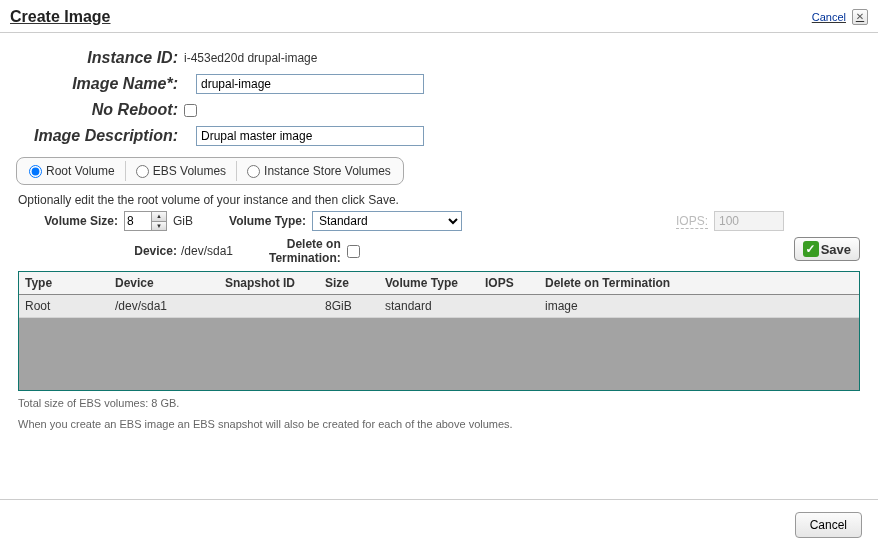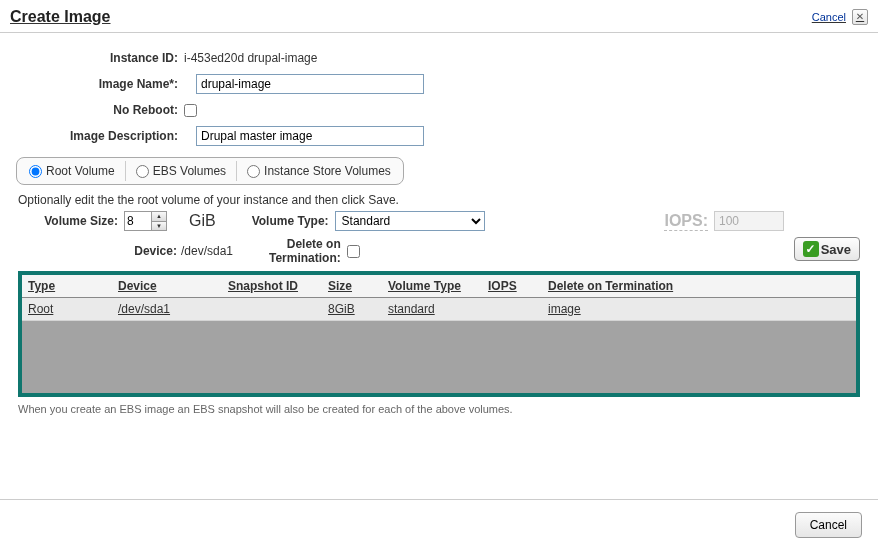--- a/index.html
+++ b/index.html
@@ -60,21 +60,22 @@
     display: flex;
     align-items: center;
     margin-bottom: 4px;
     height: 22px;
   }
   .form-row label {
     width: 168px;
     text-align: right;
     font-weight: bold;
     padding-right: 6px;
-    font-size: 12px;
+    font-size: 16px;
+    font-style: italic;
   }
   .form-row .val-text {
     font-size: 12px;
   }
   .text-input {
     width: 228px;
     height: 20px;
     border: 1px solid #7e9db9;
     padding: 1px 4px;
     font-size: 12px;
@@ -153,35 +154,35 @@
     flex: 1;
     display: flex;
     align-items: center;
     justify-content: center;
     font-size: 6px;
     background: linear-gradient(#f8f8f8,#dcdcdc);
     cursor: pointer;
     line-height: 1;
   }
   .spinner-btns span:first-child { border-bottom: 1px solid #999; }
-  .unit { font-size: 16px; margin-left: 16px; }
+  .unit { font-size: 12px; }
   .vt-select {
     width: 150px;
     height: 20px;
     border: 1px solid #7e9db9;
     font-size: 12px;
     font-family: inherit;
     background: #fff;
     padding: 0 2px;
   }
   .iops-lbl {
-    font-weight: bold;
+    font-weight: normal;
     color: #bbb;
     border-bottom: 1px dashed #bbb;
-    font-size: 16px;
+    font-size: 12px;
   }
   .iops-input {
     width: 70px;
     height: 20px;
     border: 1px solid #ccc;
     background: #f3f3f3;
     color: #aaa;
     padding: 1px 4px;
     font-size: 12px;
   }
@@ -222,24 +223,23 @@
     background: #3a9d23;
     border-radius: 3px;
     display: flex;
     align-items: center;
     justify-content: center;
     color: #fff;
     font-size: 12px;
     line-height: 1;
   }
   .table-wrap {
-    border: 4px solid #0f766e;
+    border: 1px solid #0f766e;
     margin-top: 4px;
     position: relative;
-    text-decoration: underline;
   }
   table {
     width: 100%;
     border-collapse: collapse;
     font-size: 12px;
   }
   thead {
     background: #f4f4f4;
   }
   th {
@@ -409,20 +409,21 @@
                 <td class="col-size">8GiB</td>
                 <td class="col-vt">standard</td>
                 <td class="col-iops"></td>
                 <td>image</td>
               </tr>
             </tbody>
           </table>
         </div>
       </div>
 
+      <div class="footnote">Total size of EBS volumes: 8 GB.</div>
       <div class="footnote">When you create an EBS image an EBS snapshot will also be created for each of the above volumes.</div>
     </div>
   </div>
 
   <div class="footer">
     <button class="btn">Cancel</button>
   </div>
 </div>
 
 </body></html>

